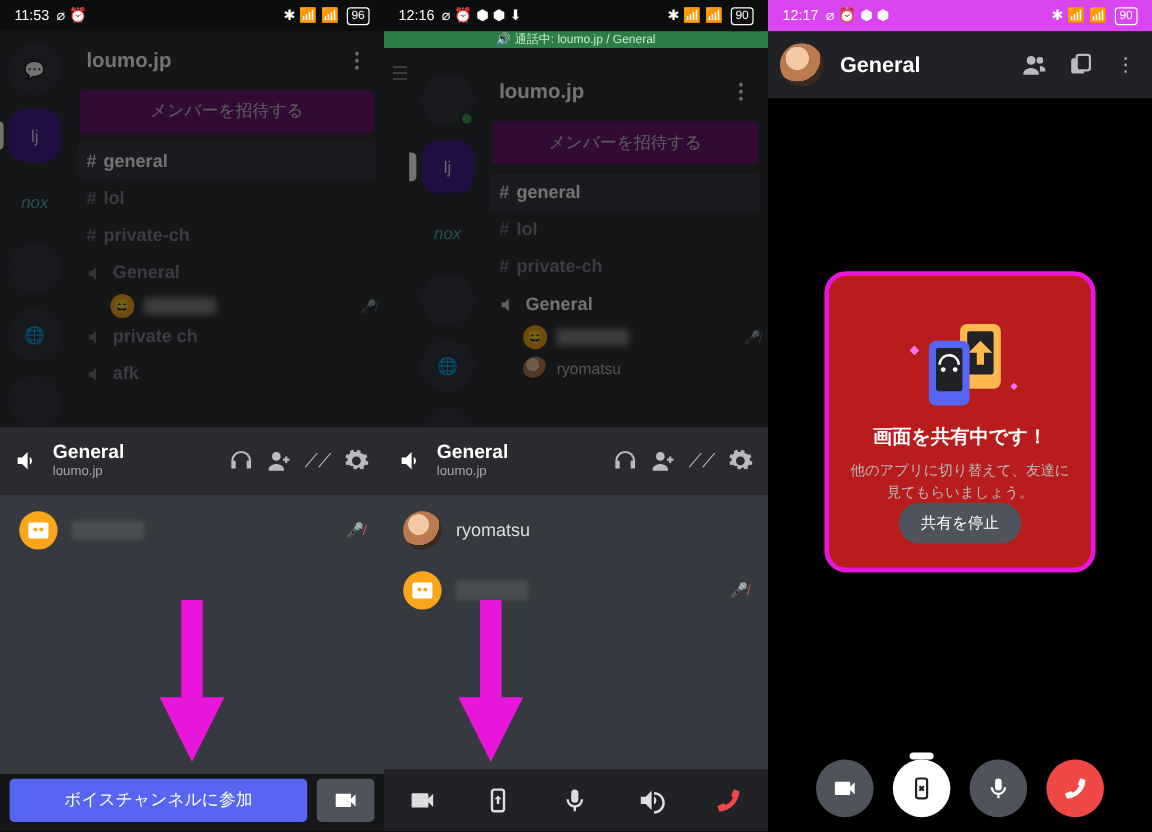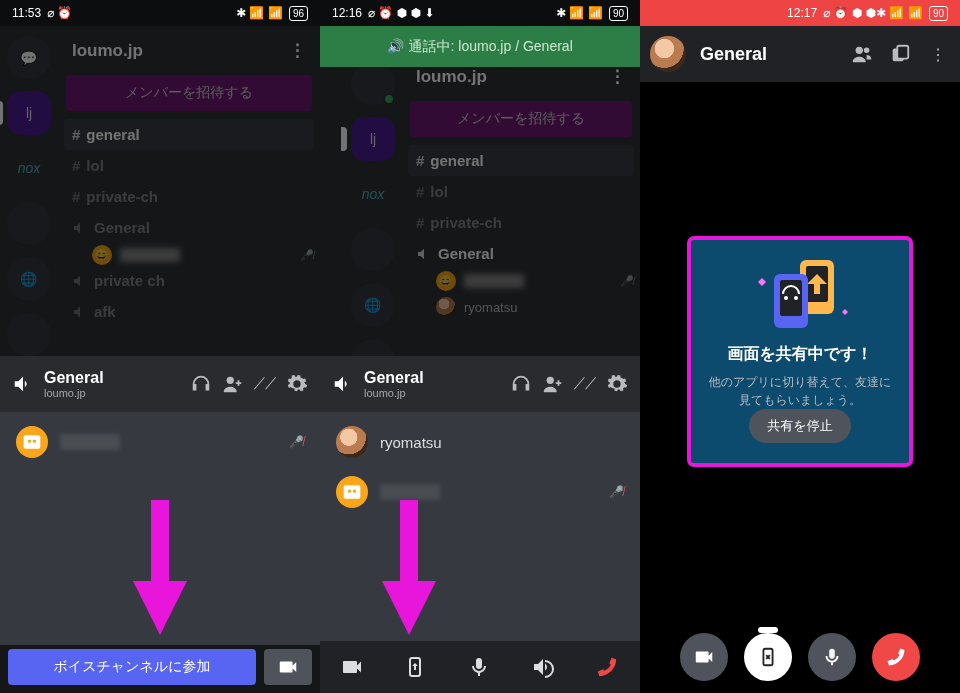--- a/index.html
+++ b/index.html
@@ -2,21 +2,21 @@
 <html><head>
 <meta charset="utf-8">
 <style>
   * { box-sizing: border-box; margin: 0; padding: 0; }
   html, body { width: 960px; height: 693px; overflow: hidden; font-family: -apple-system, "Hiragino Sans", sans-serif; }
   body { display: flex; background: #000; }
   .screen { position: relative; width: 320px; height: 693px; background: #2f3136; overflow: hidden; color: #b9bbbe; }
   .screen.dark { background: #000; }
   
   .status-bar { position: relative; display: flex; align-items: center; justify-content: space-between; height: 26px; padding: 0 12px; background: rgba(0,0,0,.4); color: #fff; font-size: 12px; font-weight: 500; z-index: 5; }
-  .screen.dark .status-bar { background: #ef4444; justify-content: flex-end; }
+  .screen.dark .status-bar { background: #d946ef; }
   .status-left { display: flex; gap: 6px; align-items: center; }
   .status-right { display: flex; gap: 6px; align-items: center; }
   .batt { border: 1px solid #fff; border-radius: 3px; padding: 0 3px; font-size: 10px; line-height: 13px; }
   
   .dim::after { content: ""; position: absolute; inset: 0; background: rgba(0,0,0,.55); pointer-events: none; z-index: 3; }
   
   .rail { position: absolute; top: 26px; left: 0; width: 58px; height: 330px; display: flex; flex-direction: column; align-items: center; gap: 12px; padding-top: 10px; }
   .rail .srv { width: 44px; height: 44px; border-radius: 22px; background: #36393f; display: flex; align-items: center; justify-content: center; color: #ddd; font-size: 14px; position: relative;}
   .rail .sel::before { content: ""; position: absolute; left: -10px; top: 10px; width: 6px; height: 24px; background: #fff; border-radius: 0 4px 4px 0; }
   .rail .r1 { background:#4c1d95; border-radius:14px;}
@@ -28,21 +28,21 @@
   .channels { padding: 0 6px; }
   .ch { display:flex; align-items:center; gap:6px; padding: 7px 8px; color:#82858f; font-size:15px; border-radius:4px; font-weight:600;}
   .ch.sel { background:#393c43; color:#fff; }
   .ch .hash { opacity:.8; }
   .ch.voice svg{opacity:.8}
   .vmembers { padding-left: 28px; display:flex; flex-direction:column; gap:6px; margin-top:2px;}
   .vmemrow { display:flex; align-items:center; gap:8px; font-size:13px;}
   .vmemrow .av { width:20px; height:20px; border-radius:10px; }
   .em { background:#faa61a; width:20px;height:20px;border-radius:10px; display:flex;align-items:center;justify-content:center;font-size:12px;}
   
-  .call-banner { position:absolute; top:26px; left:0; right:0; height:41px; background:#2d7d46; color:#c9e8d1; display:flex; align-items:center; justify-content:center; gap:6px; font-size:14px; z-index:4;}
+  .call-banner { position:absolute; top:26px; left:0; right:0; height:14px; background:#2d7d46; color:#c9e8d1; display:flex; align-items:center; justify-content:center; gap:6px; font-size:10px; z-index:4;}
   
   .vbar { position:absolute; top:356px; left:0; right:0; height:56px; background:#292b2f; display:flex; align-items:center; padding:0 12px; gap:10px; z-index:6;}
   .vbar .title { flex:1; }
   .vbar .title .n { color:#fff; font-weight:700; font-size:16px; }
   .vbar .title .s { color:#a3a6aa; font-size:11px; }
   .vbar .ic, .voice-body .ic { width:22px; height:22px; color:#b9bbbe; display:flex;align-items:center;justify-content:center;}
   .voice-body { position:absolute; top:412px; left:0; right:0; bottom:48px; background:#36393f; padding:14px 16px; display:flex; flex-direction:column; gap:18px; z-index:6;}
   .member-row { display:flex; align-items:center; gap:12px; }
   .member-row .av { width:32px; height:32px; border-radius:16px; }
   .member-row .name-pix { width:60px;height:16px;background:#4a4d52; filter: blur(2px);}
@@ -58,21 +58,21 @@
   .arrow { position:absolute; left:50%; transform:translateX(-50%); z-index:7; pointer-events:none;}
   .arrow.a1 { top:500px; }
   .arrow.a2 { top:500px; left: 62px; transform:none;}
   .arrow-shape { width:54px; }
   
   .s3-top { height:56px; background:#202225; display:flex; align-items:center; padding:0 10px; gap:14px; color:#fff;}
   .s3-top .av { width:36px;height:36px;border-radius:18px; }
   .s3-top .title { font-weight:700; font-size:18px; flex:1;}
   .s3-top .ic { color:#b9bbbe; width:24px;height:24px; display:flex;align-items:center;justify-content:center;}
   .s3-main { position:absolute; top:82px; left:0; right:0; bottom:72px; background:#000; display:flex; align-items:center; justify-content:center;}
-  .share-card { width:226px; border:4px solid #e815db; border-radius:7px; padding:14px 14px 20px; background:#0c4a6e; text-align:center;}
+  .share-card { width:226px; border:4px solid #e815db; border-radius:18px; padding:34px 14px 20px; background:#b91c1c; text-align:center;}
   .share-card .illus { height:76px; display:flex;align-items:center;justify-content:center; margin-bottom:14px; position:relative;}
   .share-card h3 { color:#fff; font-size:16px; font-weight:700; margin-bottom:8px;}
   .share-card p { color:#b9bbbe; font-size:12px; line-height:1.5; margin-bottom:0;}
   .stop-btn { display:inline-block; background:#4f545c; color:#fff; padding:8px 18px; border-radius:18px; font-size:13px;}
   .s3-footer { position:absolute; bottom:8px; left:0; right:0; height:56px; display:flex; align-items:center; justify-content:center; gap:16px;}
   .circ { width:48px;height:48px;border-radius:24px;display:flex;align-items:center;justify-content:center; color:#fff;}
   .circ.gray { background:#4f545c; }
   .circ.white { background:#fff; color:#202225; }
   .circ.red { background:#f04747; }
   .blur-name { filter:blur(3px); background:#888; width:60px;height:14px;}

